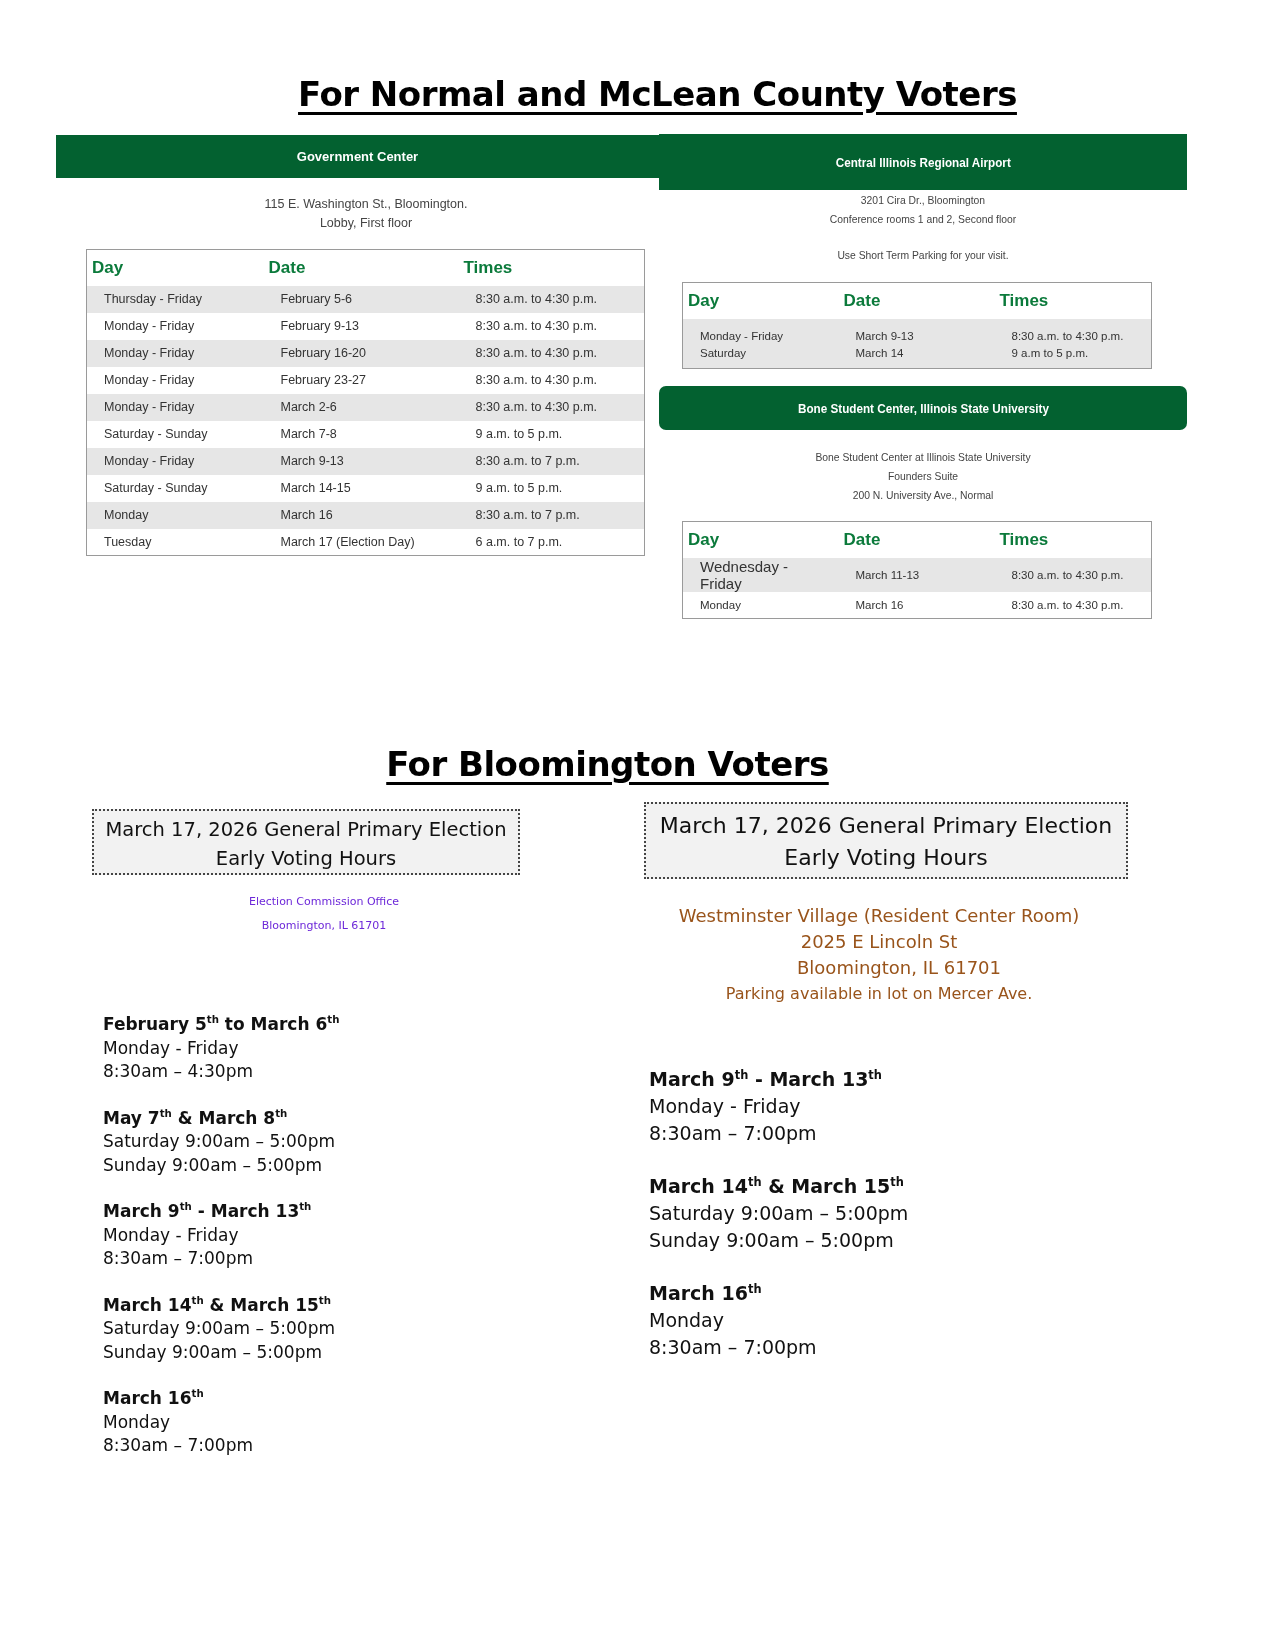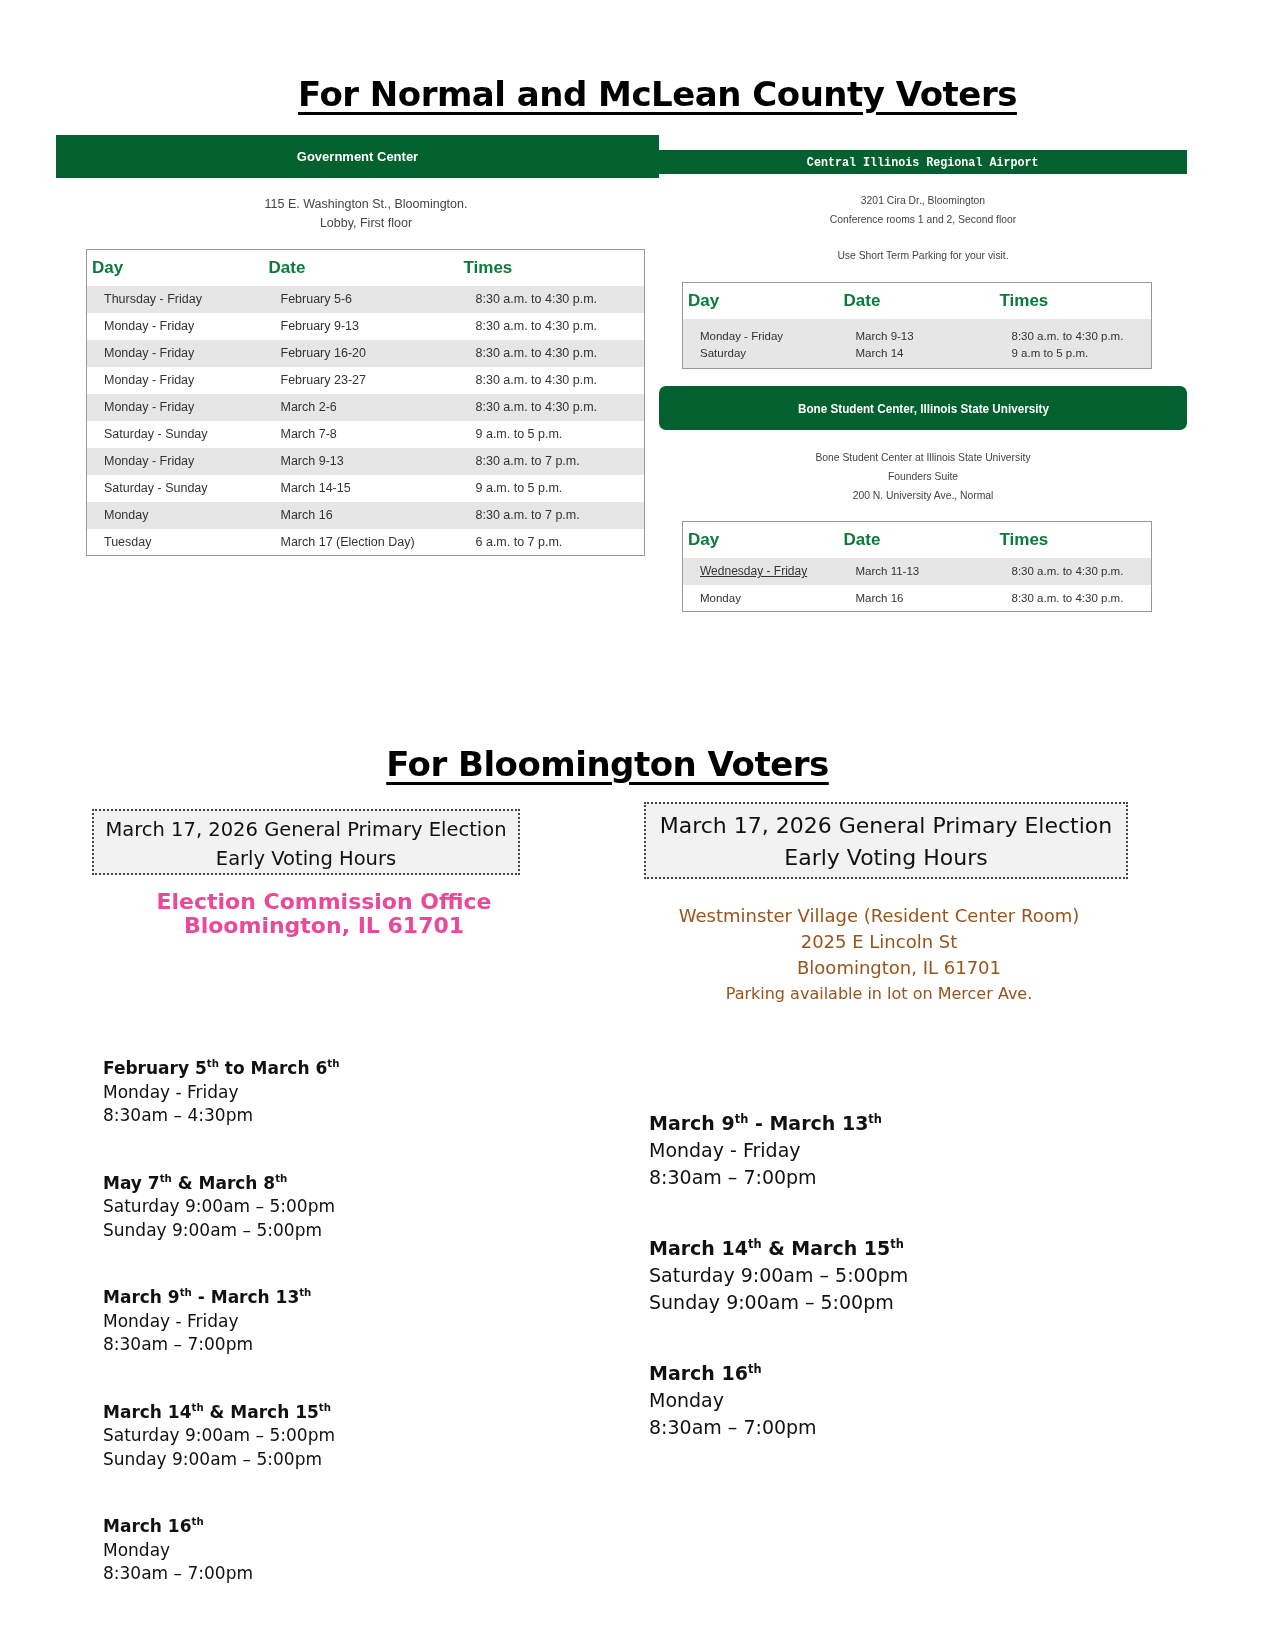--- a/index.html
+++ b/index.html
@@ -40,29 +40,29 @@
   table.hours.compact tr.pad-top td { padding-top: 8px; height: 26px; }
   table.hours.compact tr.pad-bot td { padding-bottom: 6px; height: 24px; }
 
   .ev-box {
     position: absolute; background: #f2f2f2; border: 2px dotted #444;
     text-align: center; font-family: "DejaVu Sans", sans-serif; color: #111;
   }
   .ev-box .l1, .ev-box .l2 { display: block; }
 
   .loc { position: absolute; text-align: center; font-family: "DejaVu Sans", sans-serif; }
-  .loc.purple { color: #ec4899; font-size: 22px; line-height: 24px; font-weight: bold; }
+  .loc.purple { color: #6d28d9; font-size: 11px; line-height: 24px; }
   .loc.brown { color: #99541b; font-size: 18px; line-height: 26px; }
   .loc .note { font-size: 16px; }
 
   .sched { position: absolute; font-family: "DejaVu Sans", sans-serif; font-size: 17px; line-height: 23.5px; color: #111; }
   .sched.big { font-size: 19px; line-height: 27px; }
   .sched .block { margin-bottom: 23px; }
   .sched.big .block { margin-bottom: 26px; }
-  .sched .hd { font-weight: bold; display: block; margin-top: 44px; }
+  .sched .hd { font-weight: bold; display: block; }
   .sched .ln { display: block; }
   sup { font-size: 0.6em; vertical-align: super; line-height: 0; }
 </style>
 </head>
 <body>
 
 <h1 id="title-normal" class="section-title">For Normal and McLean  County Voters</h1>
 
 <div class="banner" style="left:56px; top:135px; width:603px; height:43px;">
   <span>Government Center</span>
@@ -131,21 +131,21 @@
         <td>8:30 a.m. to 7 p.m.</td>
       </tr>
       <tr>
         <td>Tuesday</td>
         <td>March 17 (Election Day)</td>
         <td>6 a.m. to 7 p.m.</td>
       </tr>
     </tbody>
 </table>
 
-<div class="banner" style="left:659px; top:150px; width:528px; height:24px;font-family:Liberation Mono, monospace;">
+<div class="banner" style="left:659px; top:134px; width:528px; height:56px;">
   <span style="transform:scaleX(0.9); display:inline-block;">Central Illinois Regional Airport</span>
 </div>
 <div class="addr narrow" style="left:659px; top:191px; width:528px;">
   <div>3201 Cira Dr., Bloomington</div>
   <div>Conference rooms 1 and 2, Second floor</div>
   <div style="height:17px"></div>
   <div>Use Short Term Parking for your visit.</div>
 </div>
 <table class="hours compact" style="left:682px; top:282px; width:470px;">
   <colgroup>
@@ -190,21 +190,21 @@
     </colgroup>
   <thead>
     <tr>
       <th>Day</th>
       <th>Date</th>
       <th>Times</th>
     </tr>
   </thead>
   <tbody>
       <tr class="shaded">
-        <td style="font-size: 12px; transform: none; text-decoration: underline;">Wednesday - Friday</td>
+        <td style="font-size: 15px; transform: none;">Wednesday - Friday</td>
         <td style="font-size: 11.5px; transform: none;">March 11-13</td>
         <td style="font-size: 11.5px; transform: none;">8:30 a.m. to 4:30 p.m.</td>
       </tr>
       <tr>
         <td style="font-size: 11.5px; transform: none;">Monday</td>
         <td style="font-size: 11.5px; transform: none;">March 16</td>
         <td style="font-size: 11.5px; transform: none;">8:30 a.m. to 4:30 p.m.</td>
       </tr>
     </tbody>
 </table>

